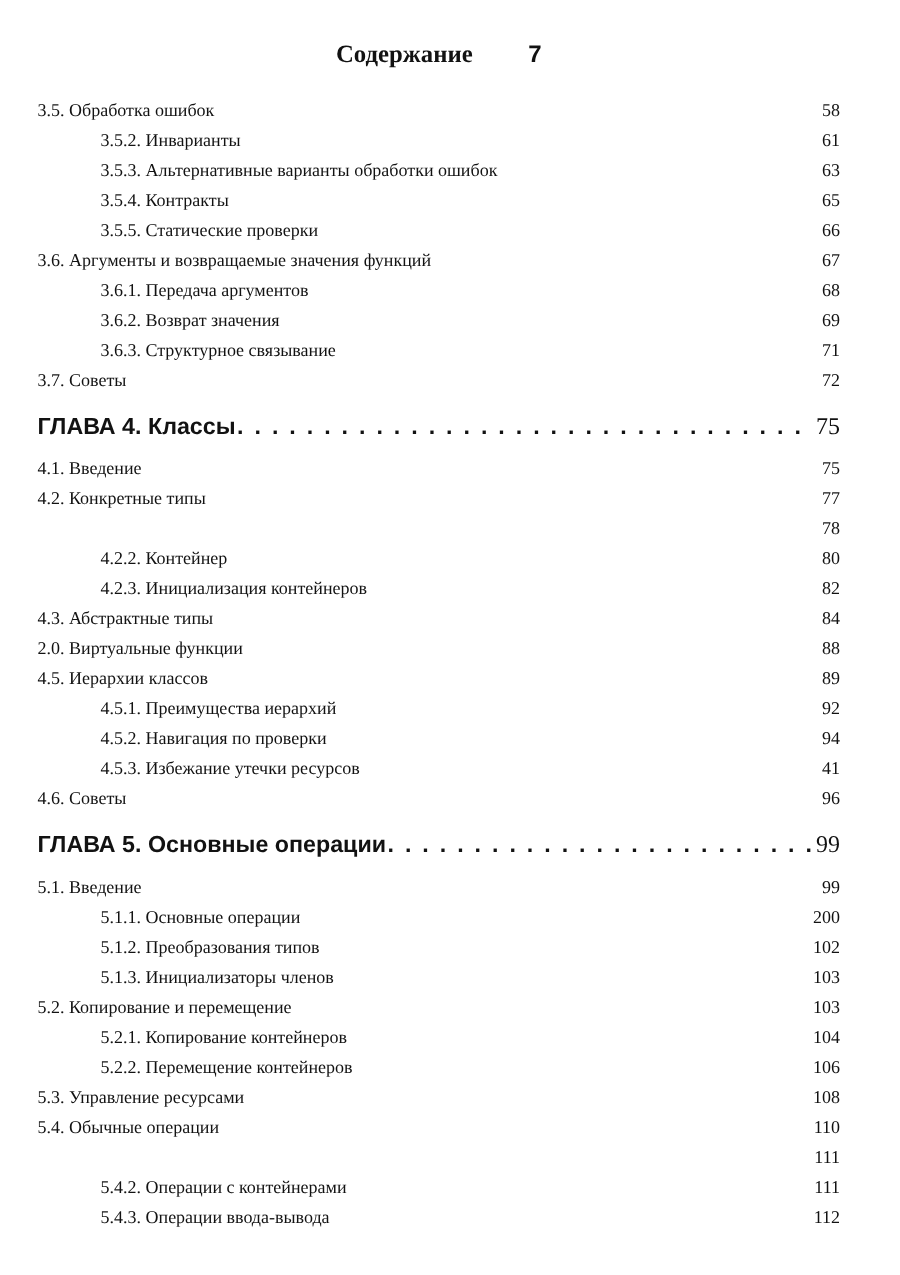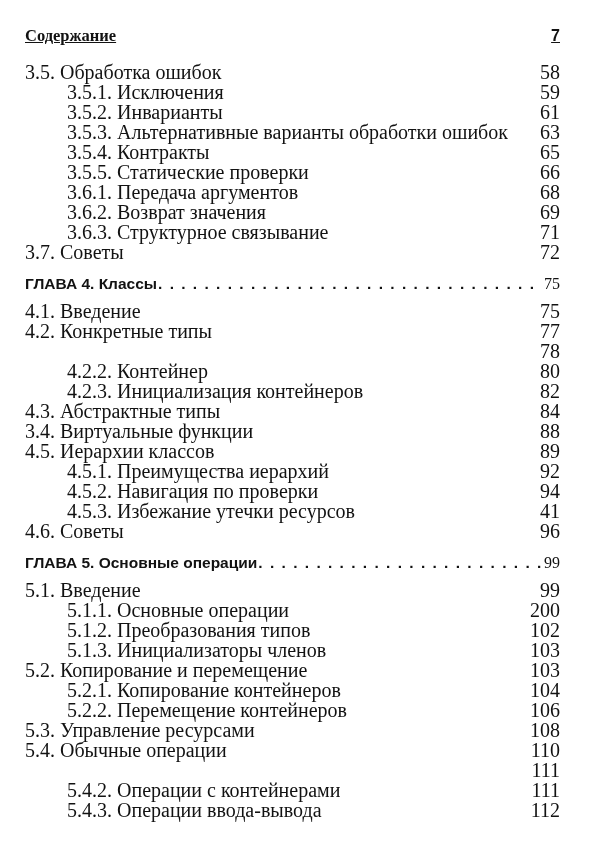--- a/index.html
+++ b/index.html
@@ -13,43 +13,42 @@
     height: 850px;
     background: #ffffff;
     box-sizing: border-box;
     padding: 26px 40px 0 25px;
     color: #121212;
     font-family: "Liberation Serif", serif;
     overflow: hidden;
   }
   .header {
     display: flex;
-    justify-content: space-between;
+    justify-content: center;
     align-items: baseline;
     line-height: 20px;
-    text-decoration: underline;
   }
   .header-title {
     font-family: "Liberation Serif", serif;
     font-weight: bold;
     font-size: 16.5px;
   }
   .header-folio {
     font-family: "Liberation Sans", sans-serif;
     font-weight: bold;
     font-size: 16px;
     margin-left: 37px;
   }
   .toc {
     margin-top: 16px;
   }
   .row {
     display: flex;
     align-items: baseline;
-    font-size: 20px;
+    font-size: 12px;
     line-height: 20px;
     white-space: nowrap;
   }
   .row .title {
     flex: 0 0 auto;
   }
   .row .leader {
     flex: 1 1 auto;
     min-width: 0;
     overflow: hidden;
@@ -87,43 +86,43 @@
     <span class="header-title">Содержание</span>
     <span class="header-folio">7</span>
   </div>
   <div class="toc" id="toc">
       <div class="row entry level1">
     <span class="title">3.5. Обработка ошибок</span>
     <span class="leader"></span>
     <span class="pagenum">58</span>
   </div>
       <div class="row entry level2">
-    <span class="title">3.5.1. Исключения</span>
-    <span class="leader"></span>
-    <span class="pagenum">59</span>
-  </div>
-      <div class="row entry level2">
     <span class="title">3.5.2. Инварианты</span>
     <span class="leader"></span>
     <span class="pagenum">61</span>
   </div>
       <div class="row entry level2">
     <span class="title">3.5.3. Альтернативные варианты обработки ошибок</span>
     <span class="leader"></span>
     <span class="pagenum">63</span>
   </div>
       <div class="row entry level2">
     <span class="title">3.5.4. Контракты</span>
     <span class="leader"></span>
     <span class="pagenum">65</span>
   </div>
       <div class="row entry level2">
     <span class="title">3.5.5. Статические проверки</span>
     <span class="leader"></span>
     <span class="pagenum">66</span>
+  </div>
+      <div class="row entry level1">
+    <span class="title">3.6. Аргументы и возвращаемые значения функций</span>
+    <span class="leader"></span>
+    <span class="pagenum">67</span>
   </div>
       <div class="row entry level2">
     <span class="title">3.6.1. Передача аргументов</span>
     <span class="leader"></span>
     <span class="pagenum">68</span>
   </div>
       <div class="row entry level2">
     <span class="title">3.6.2. Возврат значения</span>
     <span class="leader"></span>
     <span class="pagenum">69</span>
@@ -166,21 +165,21 @@
     <span class="title">4.2.3. Инициализация контейнеров</span>
     <span class="leader"></span>
     <span class="pagenum">82</span>
   </div>
       <div class="row entry level1">
     <span class="title">4.3. Абстрактные типы</span>
     <span class="leader"></span>
     <span class="pagenum">84</span>
   </div>
       <div class="row entry level1">
-    <span class="title">3.4. Виртуальные функции</span>
+    <span class="title">2.0. Виртуальные функции</span>
     <span class="leader"></span>
     <span class="pagenum">88</span>
   </div>
       <div class="row entry level1">
     <span class="title">4.5. Иерархии классов</span>
     <span class="leader"></span>
     <span class="pagenum">89</span>
   </div>
       <div class="row entry level2">
     <span class="title">4.5.1. Преимущества иерархий</span>

